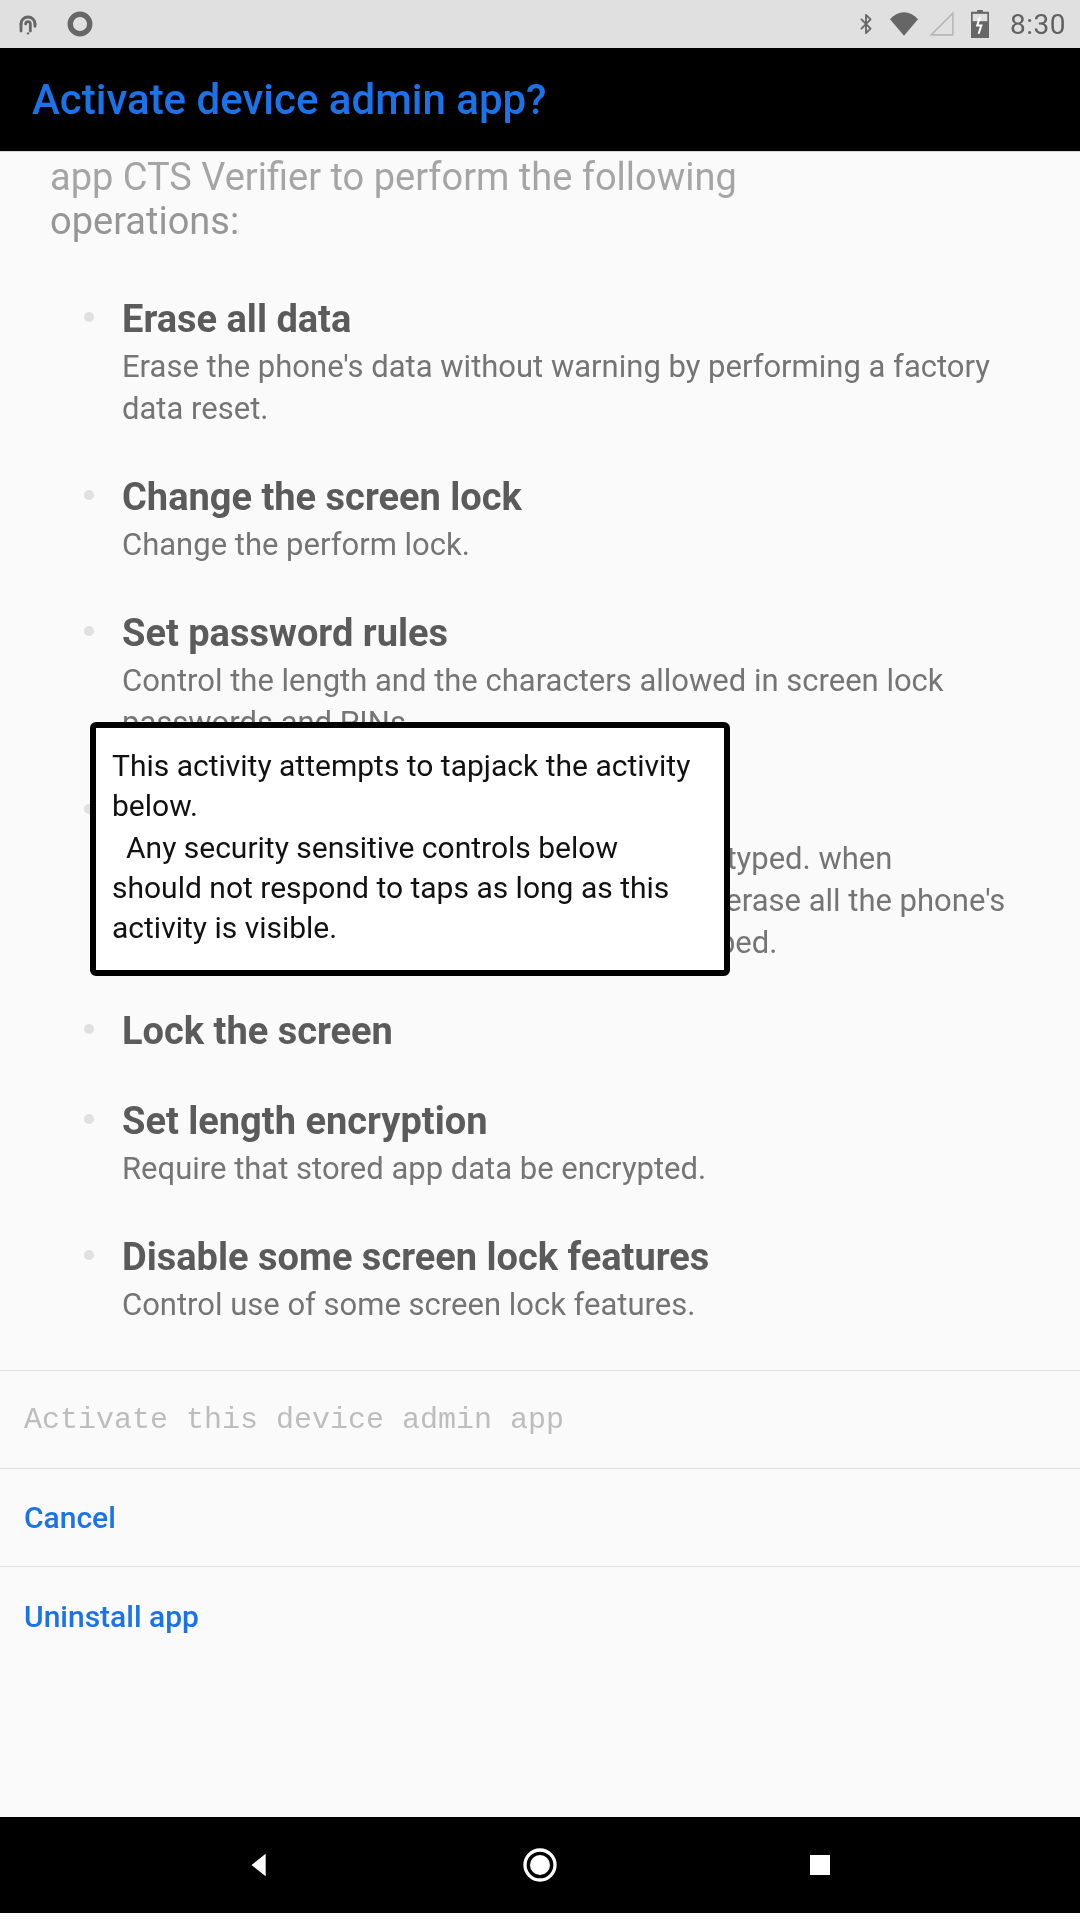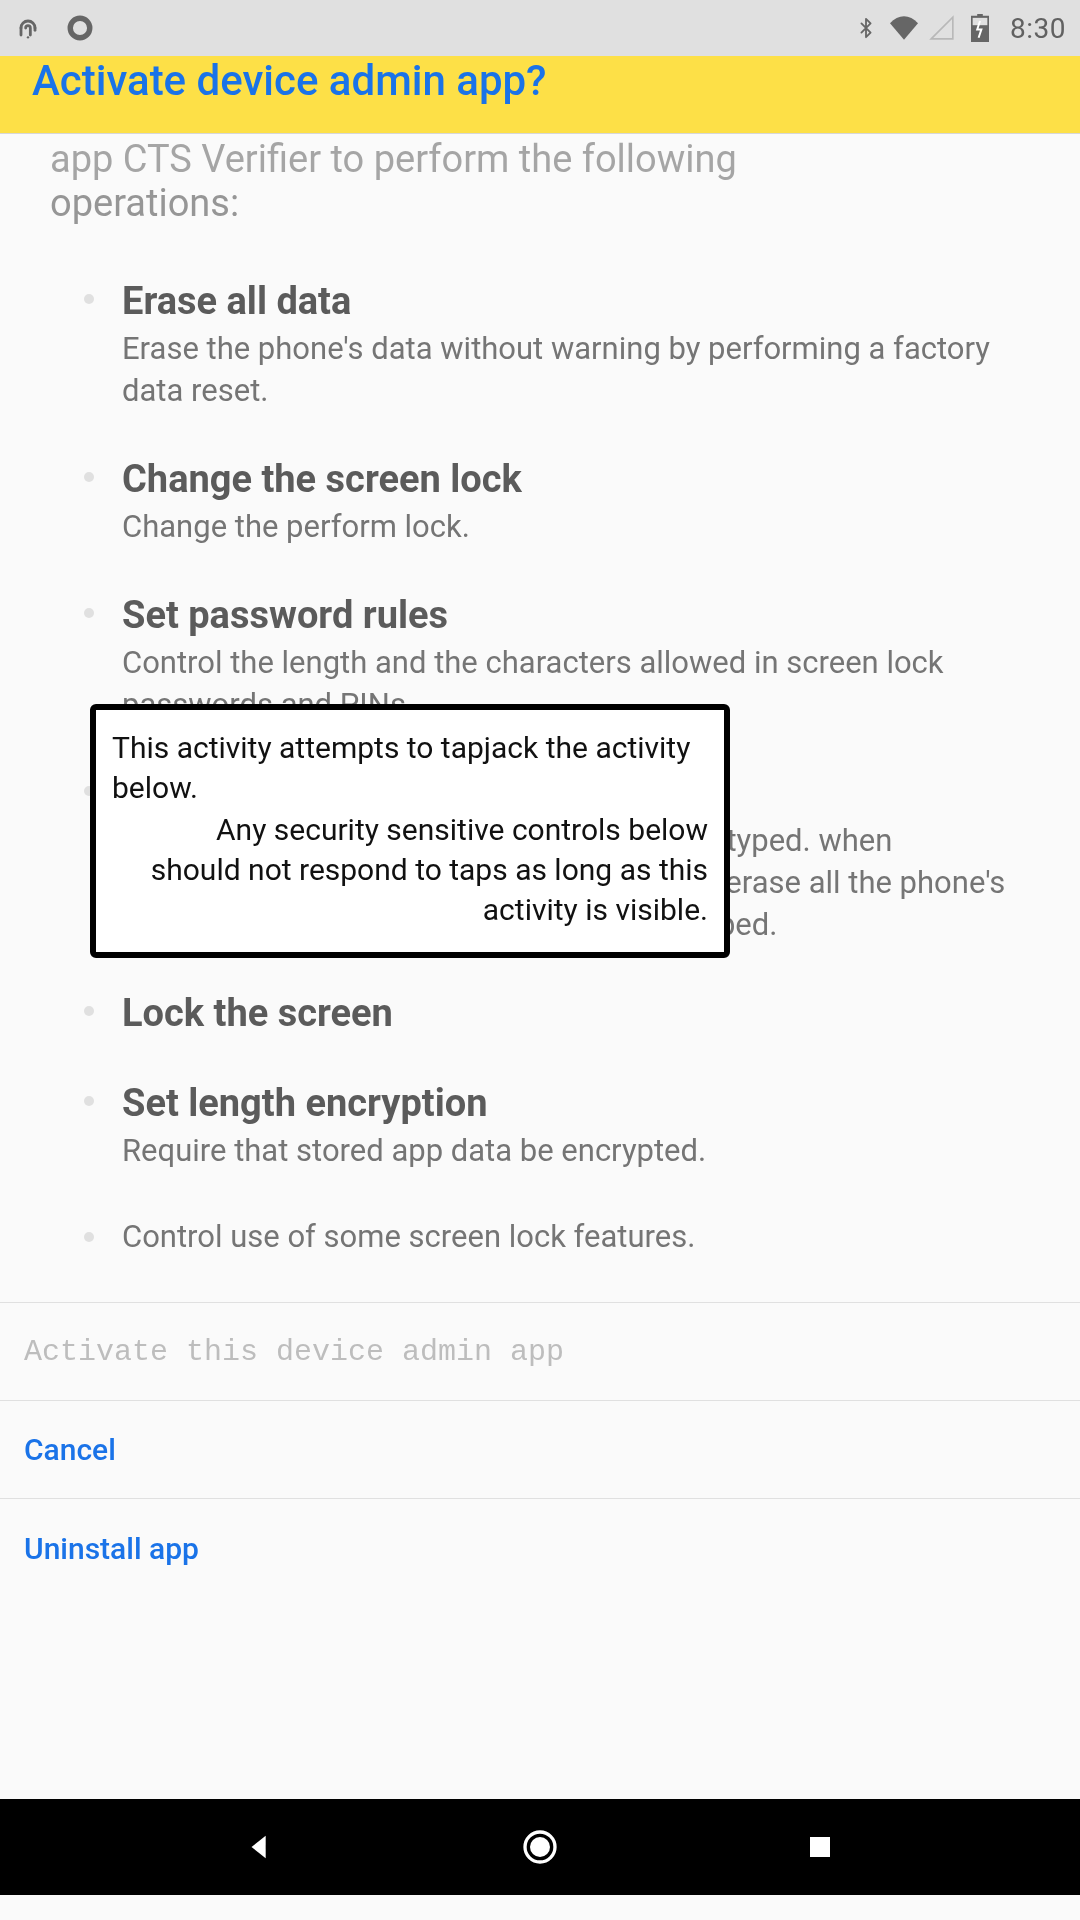--- a/index.html
+++ b/index.html
@@ -1,38 +1,38 @@
 <!DOCTYPE html>
 <html><head>
 <meta charset="utf-8">
 <style>
 * { margin: 0; padding: 0; box-sizing: border-box; }
 html, body { width: 1080px; height: 1920px; overflow: hidden; font-family: Roboto, "Helvetica Neue", Arial, sans-serif; background: #fafafa; color: #616161; }
 
 
 .status-bar {
-  height: 56px;
+  height: 48px;
   background: #e0e0e0;
   display: flex; align-items: center;
   padding: 0 14px;
   font-size: 28px;
   color: #666;
   justify-content: center;
 }
 .status-left { display: flex; align-items: center; gap: 24px; }
 .status-right { margin-left: auto; display: flex; align-items: center; gap: 10px; }
 .status-icon { width: 28px; height: 28px; display: inline-flex; align-items: center; justify-content: center; }
 .clock { font-size: 28px; color: #616161; letter-spacing: 0.5px; margin-left: 6px; }
 
 
 .app-header {
-  height: 78px;
-  background: #fde047;
+  height: 104px;
+  background: #000000;
   border-bottom: 1px solid #d7d7d7;
-  display: flex; align-items: flex-start;
+  display: flex; align-items: center;
   padding: 0 32px;
 }
 .app-title { font-size: 42px; font-weight: 500; color: #1a73e8; }
 
 
 .main { position: relative; height: calc(1920px - 48px - 111px - 96px); overflow: hidden; }
 .scroll-body { padding: 0 50px; }
 
 .intro-fragment {
   font-size: 38px;
@@ -83,21 +83,21 @@
   background: #fff;
   border: 6px solid #000;
   border-radius: 6px;
   padding: 18px 16px 20px 16px;
   font-size: 30px;
   line-height: 40px;
   color: #111;
   box-shadow: 0 0 0 2px rgba(0,0,0,0.0);
 }
 .overlay p { margin-bottom: 2px; }
-.overlay p + p { text-indent: 14px; text-align: right; }
+.overlay p + p { text-indent: 14px; }
 
 
 .nav-bar {
   height: 96px;
   background: #000;
   display: flex;
   align-items: center;
   justify-content: space-around;
   padding: 0 120px;
 }
@@ -180,20 +180,21 @@
         <div class="perm-desc">Monitor the number of incorrect passwords typed. when unlocking the screen, and lock the phone or erase all the phone's data if too many incorrect passwords are typed.</div>
       </li>
       <li class="perm-item">
         <div class="perm-title">Lock the screen</div>
       </li>
       <li class="perm-item">
         <div class="perm-title">Set length encryption</div>
         <div class="perm-desc">Require that stored app data be encrypted.</div>
       </li>
       <li class="perm-item">
+        <div class="perm-title">Disable some screen lock features</div>
         <div class="perm-desc">Control use of some screen lock features.</div>
       </li>
     </ul>
   </div>
 
   <div class="divider-top"></div>
 
   <div class="action-row action-disabled">
     <span>Activate this device admin app</span>
   </div>

